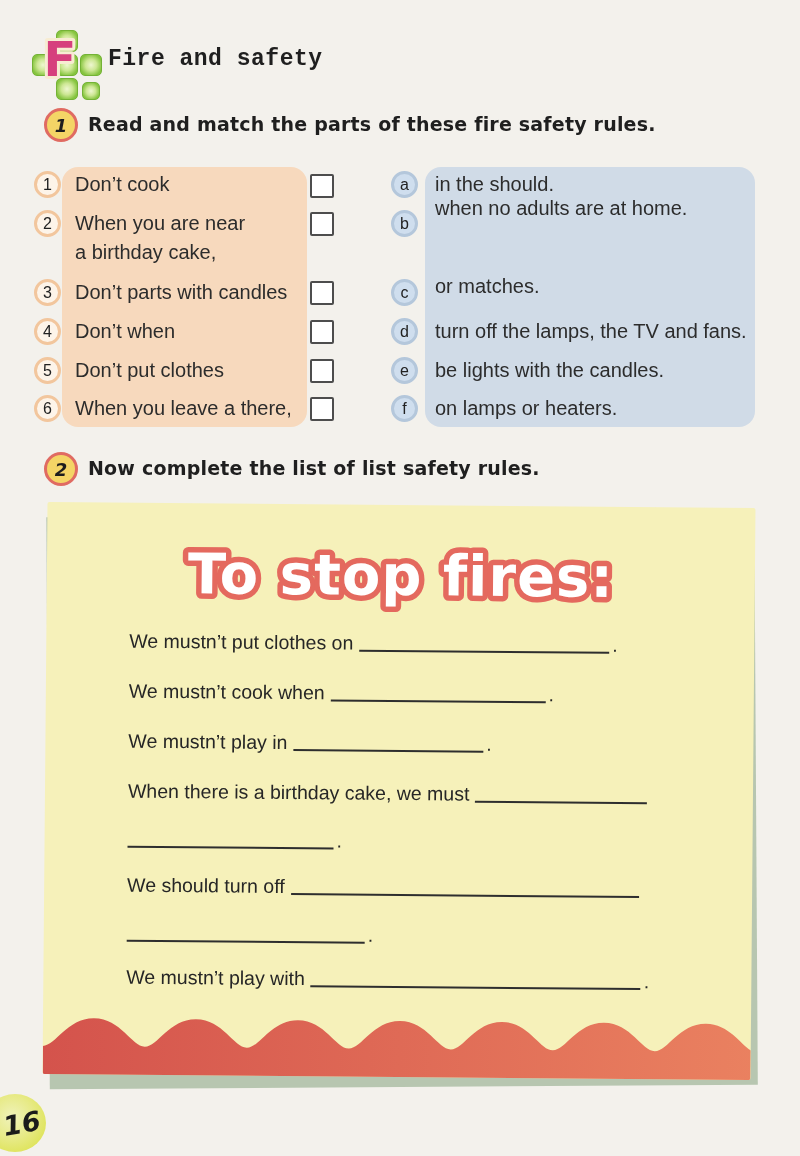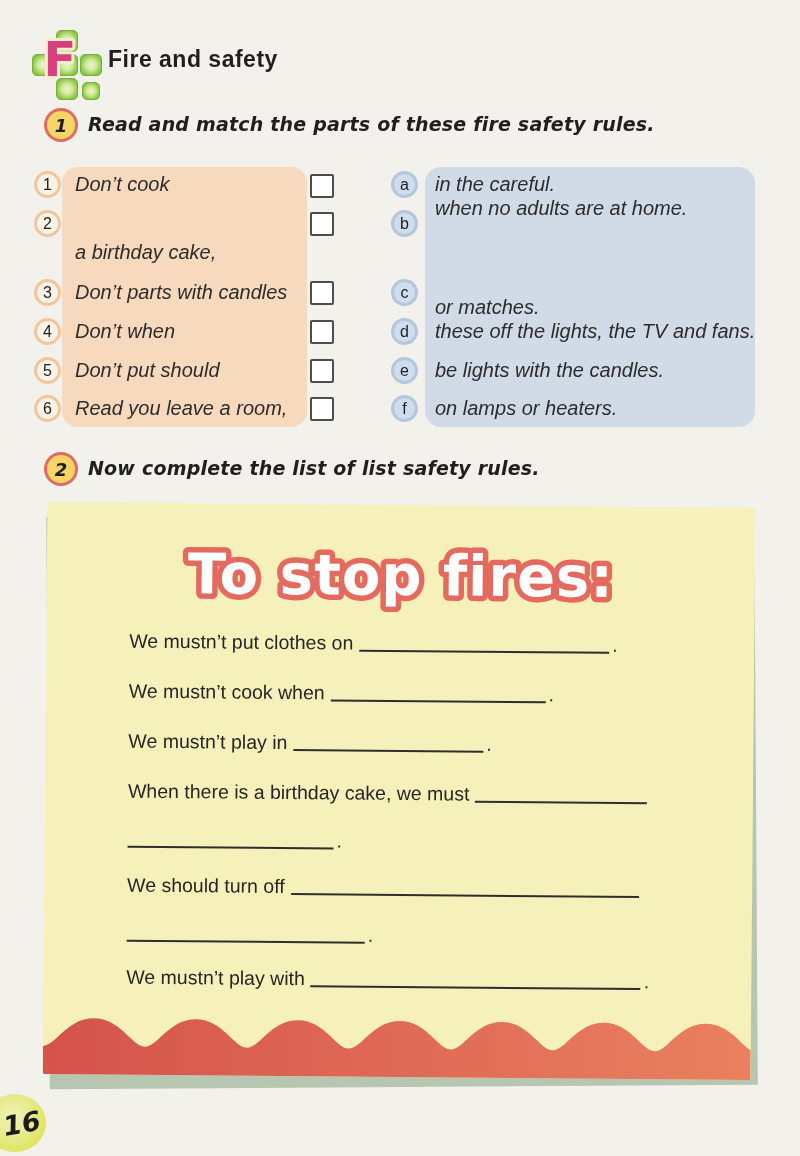--- a/index.html
+++ b/index.html
@@ -10,43 +10,43 @@
     color:#2c2c2c;
   }
   .abs{position:absolute;}
 
   
   .logo{left:30px;top:28px;width:74px;height:74px;}
   .sq{position:absolute;width:22px;height:22px;border-radius:5px;
       background:radial-gradient(circle at 50% 50%, #eef7d0 0%, #cde794 40%, #85c43e 78%);
       border:1px solid #74b236;box-sizing:border-box;}
   .logo svg{position:absolute;left:0;top:-2px;}
-  .page-title{left:108px;top:46px;font-family:Liberation Sans, sans-serif;
+  .page-title{left:108px;top:46px;font-family:Liberation Mono, monospace;
       font-size:23px;font-weight:600;letter-spacing:.5px;color:#1f1f1f;}
 
   
   .badge{width:28px;height:28px;border-radius:50%;background:#f4d566;
       border:3px solid #e06b62;box-sizing:content-box;
       display:flex;align-items:center;justify-content:center;
       font-weight:800;font-style:italic;font-size:18px;color:#1d1d1d;
       font-family:"DejaVu Sans",sans-serif;}
   .instruction{font-family:"DejaVu Sans",sans-serif;font-size:19px;
-      font-weight:600;color:#1f1f1f;letter-spacing:.2px;font-style:italic;}
+      font-weight:600;color:#1f1f1f;letter-spacing:.2px;}
 
   
   .panel{border-radius:16px;}
   .panel-left{left:62px;top:167px;width:245px;height:260px;background:#f7d9bd;}
   .panel-right{left:425px;top:167px;width:330px;height:260px;background:#d0dbe7;}
   .num-circle,.letter-circle{
       width:21px;height:21px;border-radius:50%;
       display:flex;align-items:center;justify-content:center;
       font-size:16px;color:#222;box-sizing:content-box;}
   .num-circle{background:#fdf4e9;border:3px solid #f2c69d;}
   .letter-circle{background:#cfdeee;border:3px solid #b4c7db;}
-  .match-text{font-size:20px;line-height:29px;color:#2c2c2c;white-space:nowrap;font-style:italic;}
+  .match-text{font-size:20px;line-height:29px;color:#2c2c2c;white-space:nowrap;}
   .checkbox{width:20px;height:20px;background:#fff;border:2px solid #4d4d4d;
       border-radius:2px;}
 
   
   .card-shadow{left:45px;top:505px;width:708px;height:572px;background:#b7c6b0;
       transform:rotate(-.35deg) translate(3px,10px);}
   .card{left:45px;top:505px;width:708px;height:572px;background:#f6f1ba;
       transform:rotate(.5deg);border-radius:2px;overflow:hidden;}
   .card-title-svg{position:absolute;left:0;top:24px;width:708px;height:92px;}
   .fill-line{position:absolute;left:83px;font-size:19.5px;line-height:28px;
@@ -85,44 +85,44 @@
 <div class="abs panel panel-right"></div>
 
 <div class="abs num-circle" style="left:34px;top:171px">1</div>
 <div class="abs num-circle" style="left:34px;top:210px">2</div>
 <div class="abs num-circle" style="left:34px;top:279px">3</div>
 <div class="abs num-circle" style="left:34px;top:318px">4</div>
 <div class="abs num-circle" style="left:34px;top:357px">5</div>
 <div class="abs num-circle" style="left:34px;top:395px">6</div>
 
 <div class="abs match-text" style="left:75px;top:170px">Don’t cook</div>
-<div class="abs match-text" style="left:75px;top:209px"><br><span>a birthday cake,</span></div>
+<div class="abs match-text" style="left:75px;top:209px"><span>When you are near</span><br><span>a birthday cake,</span></div>
 <div class="abs match-text" style="left:75px;top:278px">Don’t parts with candles</div>
 <div class="abs match-text" style="left:75px;top:317px">Don’t when</div>
-<div class="abs match-text" style="left:75px;top:356px">Don’t put should</div>
-<div class="abs match-text" style="left:75px;top:394px">Read you leave a room,</div>
+<div class="abs match-text" style="left:75px;top:356px">Don’t put clothes</div>
+<div class="abs match-text" style="left:75px;top:394px">When you leave a there,</div>
 
 <div class="abs checkbox" style="left:310px;top:174px"></div>
 <div class="abs checkbox" style="left:310px;top:212px"></div>
 <div class="abs checkbox" style="left:310px;top:281px"></div>
 <div class="abs checkbox" style="left:310px;top:320px"></div>
 <div class="abs checkbox" style="left:310px;top:359px"></div>
 <div class="abs checkbox" style="left:310px;top:397px"></div>
 
 <div class="abs letter-circle" style="left:391px;top:171px">a</div>
 <div class="abs letter-circle" style="left:391px;top:210px">b</div>
 <div class="abs letter-circle" style="left:391px;top:279px">c</div>
 <div class="abs letter-circle" style="left:391px;top:318px">d</div>
 <div class="abs letter-circle" style="left:391px;top:357px">e</div>
 <div class="abs letter-circle" style="left:391px;top:395px">f</div>
 
-<div class="abs match-text" style="left:435px;top:170px">in the careful.</div>
+<div class="abs match-text" style="left:435px;top:170px">in the should.</div>
 <div class="abs match-text" style="left:435px;top:194px">when no adults are at home.</div>
-<div class="abs match-text" style="left:435px;top:293px">or matches.</div>
-<div class="abs match-text" style="left:435px;top:317px">these off the lights, the TV and fans.</div>
+<div class="abs match-text" style="left:435px;top:272px">or matches.</div>
+<div class="abs match-text" style="left:435px;top:317px">turn off the lamps, the TV and fans.</div>
 <div class="abs match-text" style="left:435px;top:356px">be lights with the candles.</div>
 <div class="abs match-text" style="left:435px;top:394px">on lamps or heaters.</div>
 
 <div class="abs badge" style="left:44px;top:452px">2</div>
 <div class="abs instruction" style="left:88px;top:457px">Now complete the list of list safety rules.</div>
 
 <div class="abs card-shadow"></div>
 <div class="abs card">
 
   <svg class="card-title-svg" viewBox="0 0 708 92">

